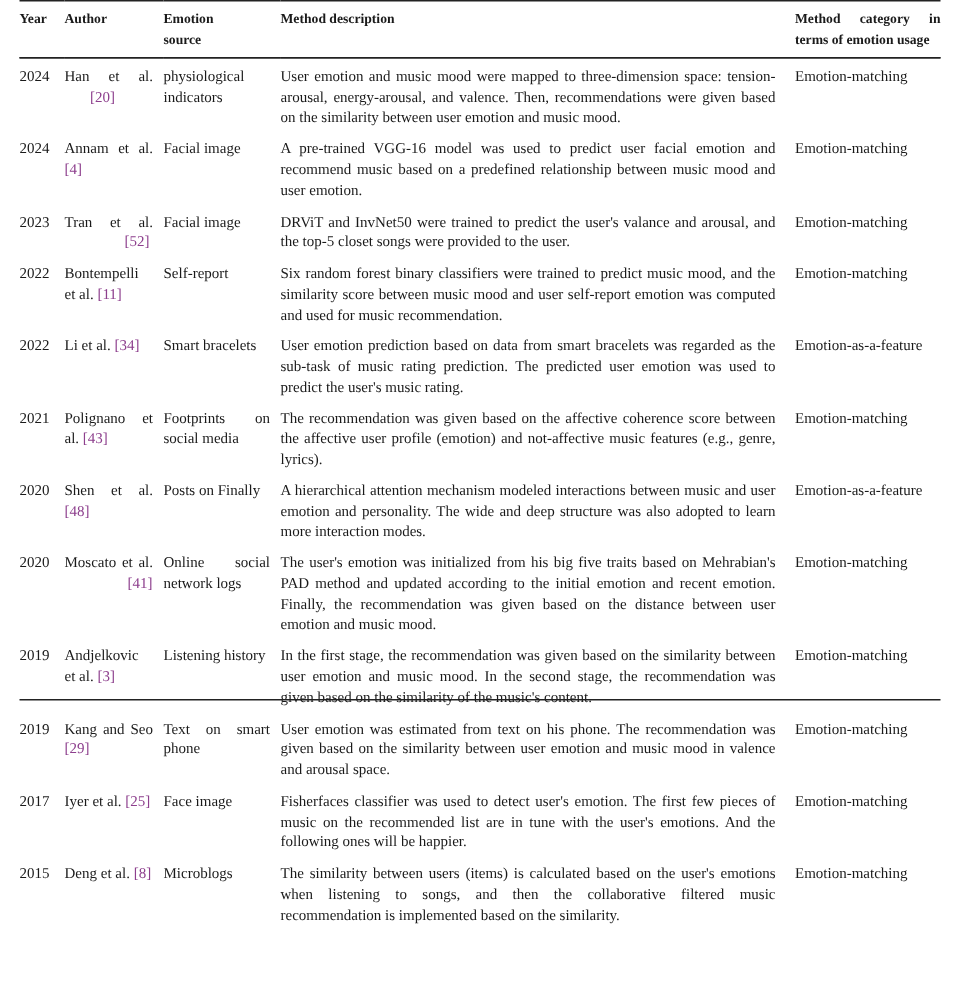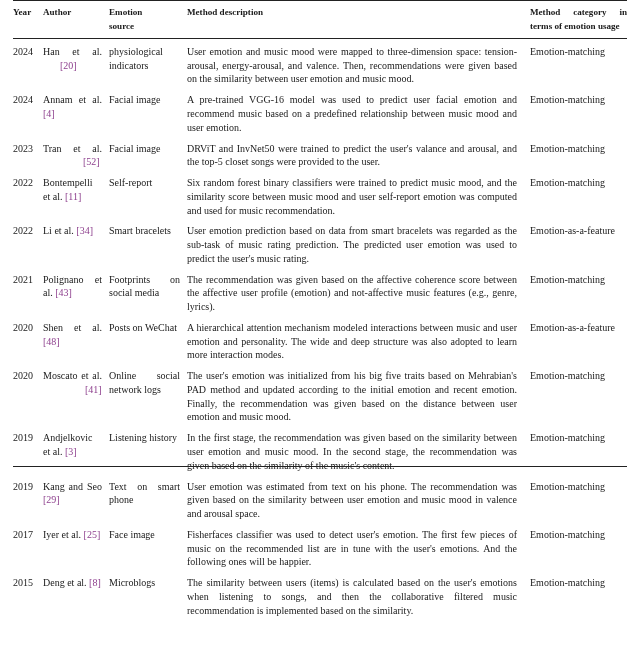--- a/index.html
+++ b/index.html
@@ -140,21 +140,21 @@
         <tr>
           <td class="pad-r">2021</td>
           <td class="pad-r just"><span>Polignano et al.</span> <span class="cite" style="color: rgb(141, 63, 141);">[43]</span></td>
           <td class="pad-r just">Footprints on social media</td>
           <td class="pad-r just">The recommendation was given based on the affective coherence score between the affective user profile (emotion) and not-affective music features (e.g., genre, lyrics).</td>
           <td class="td-category nowrap-cat">Emotion-matching</td>
         </tr>
         <tr>
           <td class="pad-r">2020</td>
           <td class="pad-r just"><span>Shen et al.</span> <span class="cite" style="color: rgb(141, 63, 141);">[48]</span></td>
-          <td class="pad-r just">Posts on WeChat</td>
+          <td class="pad-r just">Posts on Finally</td>
           <td class="pad-r just">A hierarchical attention mechanism modeled interactions between music and user emotion and personality. The wide and deep structure was also adopted to learn more interaction modes.</td>
           <td class="td-category nowrap-cat">Emotion-as-a-feature</td>
         </tr>
         <tr>
           <td class="pad-r">2020</td>
           <td class="pad-r just"><span>Moscato et al.</span> <span class="cite" style="color: rgb(141, 63, 141); padding-left: 42px;">[41]</span></td>
           <td class="pad-r just">Online social network logs</td>
           <td class="pad-r just">The user's emotion was initialized from his big five traits based on Mehrabian's PAD method and updated according to the initial emotion and recent emotion. Finally, the recommendation was given based on the distance between user emotion and music mood.</td>
           <td class="td-category nowrap-cat">Emotion-matching</td>
         </tr>

